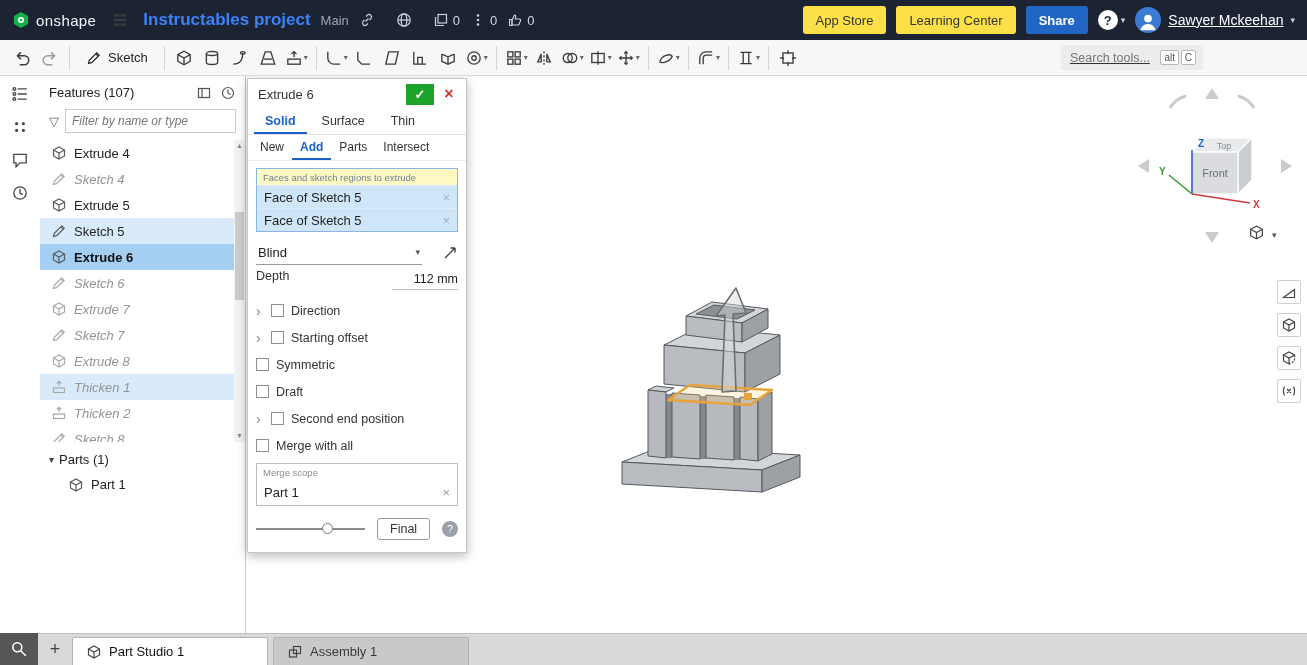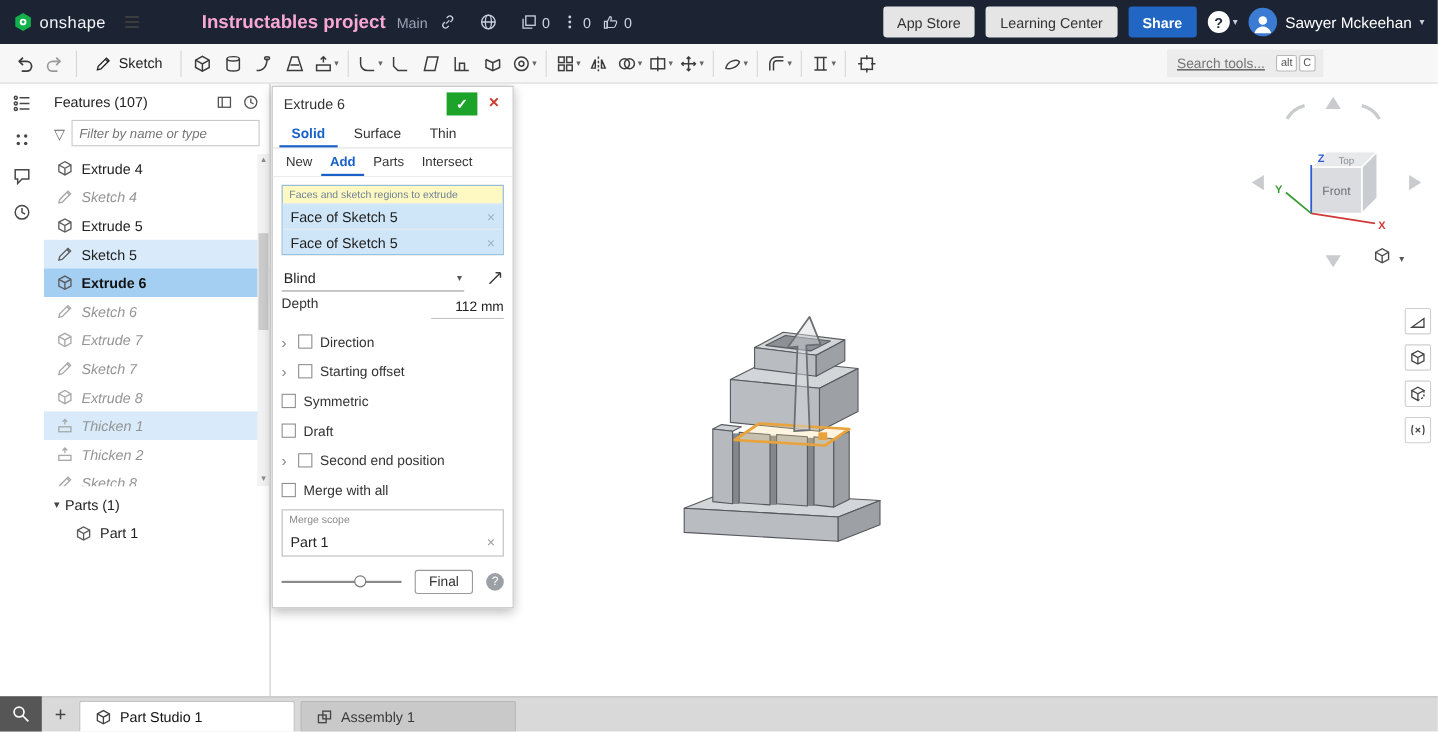--- a/index.html
+++ b/index.html
@@ -8,34 +8,34 @@
   svg { display:block; }
   .ic { width:18px; height:18px; }
   .ic16 { width:16px; height:16px; }
 
   
   .topbar { position:absolute; top:0; left:0; right:0; height:40px; background:#1c2434;
     display:flex; align-items:center; gap:10px; padding:0 12px; color:#fff; z-index:20; }
   .logo { display:flex; align-items:center; gap:6px; }
   .logo-text { font-size:15px; letter-spacing:.4px; color:#f2f4f8; }
   .hamb { color:#e8ebf0; display:flex; }
-  .doc-title { font-size:17px; font-weight:bold; color:#f9a8d4; white-space:nowrap;margin-left:40px; }
+  .doc-title { font-size:17px; font-weight:bold; color:#3b82f6; white-space:nowrap; }
   .branch { color:#9aa4b5; font-size:13px; }
   .tb-ic { color:#c9d1de; display:flex; }
   .cnt { display:flex; align-items:center; gap:4px; color:#cfd6e2; font-size:13px; }
   .spacer { flex:1; }
-  .tb-btn { background:#e5e5e5; color:#333; border:none; border-radius:3px; height:28px;
+  .tb-btn { background:#fde047; color:#333; border:none; border-radius:3px; height:28px;
     padding:0 13px; font-size:13px; font-family:inherit; white-space:nowrap; }
   .tb-share { background:#2066c2; color:#fff; font-weight:bold; }
   .help-circle { width:20px; height:20px; border-radius:50%; background:#fff; color:#1c2434;
     display:flex; align-items:center; justify-content:center; font-weight:bold; font-size:13px; }
   .caret { font-size:9px; color:#c6cdd9; }
   .avatar { width:26px; height:26px; border-radius:50%; background:#3b7bd4; overflow:hidden;
     display:flex; align-items:flex-end; justify-content:center; }
-  .username { font-size:14px; color:#fff; white-space:nowrap; }
+  .username { font-size:14px; color:#fff; white-space:nowrap;text-decoration:underline; }
 
   
   .toolbar { position:absolute; top:40px; left:0; right:0; height:36px; background:#f7f7f7;
     border-bottom:1px solid #d9d9d9; display:flex; align-items:center; padding:0 8px; gap:1px; z-index:15; }
   .ticon { height:30px; min-width:27px; display:flex; align-items:center; justify-content:center;
     color:#3c3c3c; background:none; border:none; padding:0 2px; }
   .tcaret { font-size:8px; color:#666; margin-left:1px; }
   .tsep { width:1px; height:24px; background:#d6d6d6; margin:0 5px; flex:0 0 1px; }
   .sketch-btn { display:flex; align-items:center; gap:6px; padding:0 10px; height:30px; color:#222;
     background:none; border:none; font-size:13px; font-family:inherit; }

